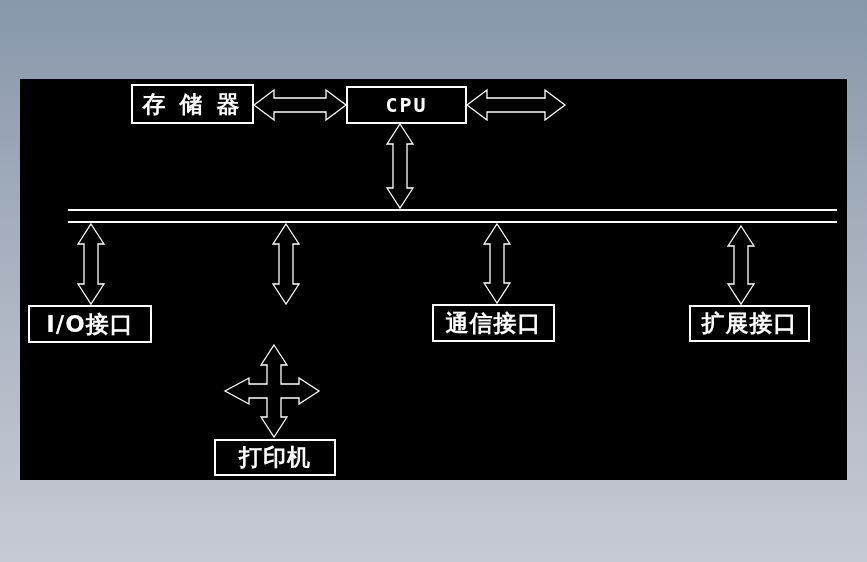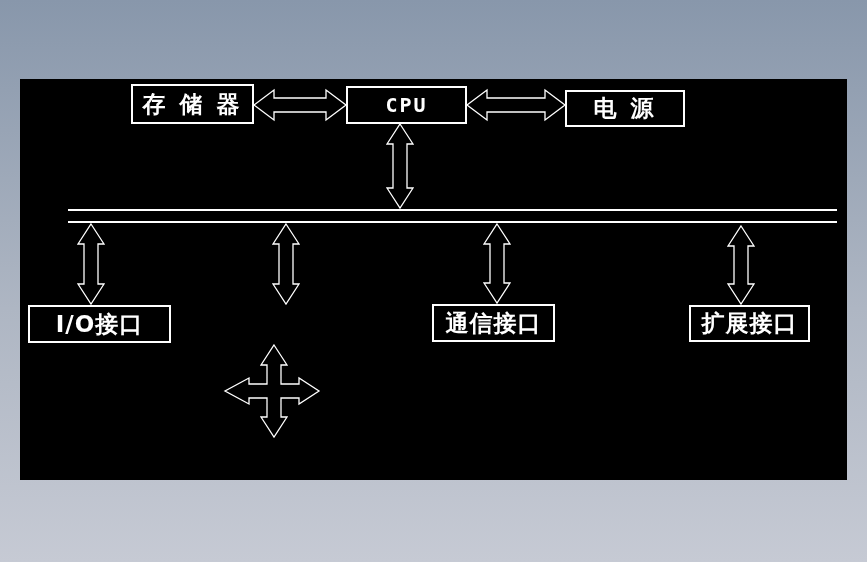--- a/index.html
+++ b/index.html
@@ -52,26 +52,26 @@
 
       <polygon points="721,147 734,167 728,167 728,205 734,205 721,225 708,205 714,205 714,167 708,167" fill="#000" stroke="#fff" stroke-width="1.3"></polygon>
 
       <polygon points="254,266 267,286 261,286 261,305 279,305 279,299 299,312 279,325 279,319 261,319 261,338 267,338 254,358 241,338 247,338 247,319 229,319 229,325 205,312 229,299 229,305 247,305 247,286 241,286" fill="#000" stroke="#fff" stroke-width="1.3"></polygon>
     </svg>
 
     <div class="node spaced" style="left:111px;top:5px;width:123px;height:40px">存 储 器</div>
 
     <div class="node latin" style="left:326px;top:7px;width:121px;height:38px">CPU</div>
 
-    <div class="node spaced" style="left:545px;top:11px;width:120px;height:37px">电 源</div>
 
-    <div class="node" style="left:8px;top:226px;width:143px;height:38px">I/O接口</div>
+    <div class="node" style="left:8px;top:226px;width:124px;height:38px">I/O接口</div>
 
 
     <div class="node" style="left:412px;top:225px;width:123px;height:38px">通信接口</div>
 
     <div class="node" style="left:669px;top:226px;width:121px;height:37px">扩展接口</div>
 
 
 
+    <div class="node" style="left:194px;top:360px;width:122px;height:37px">打印机</div>
 
   </div>
 </div>
 
 </body></html>

